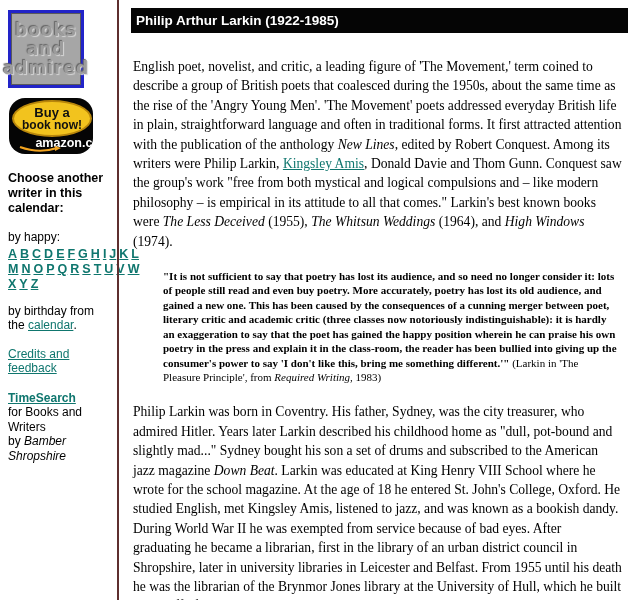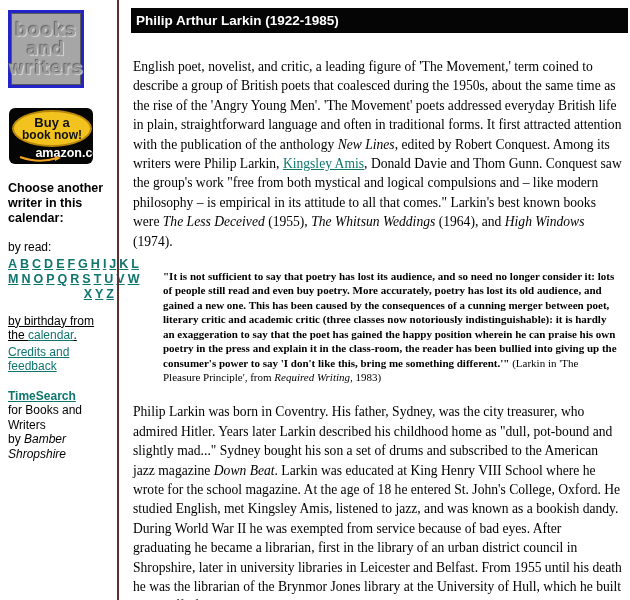--- a/index.html
+++ b/index.html
@@ -14,46 +14,46 @@
   .logo{
     width:70px;height:72px;border:3px solid #2224c8;background:#a6a6a6;
     box-shadow:inset 0 0 0 1px #5a5a5a;
     display:flex;flex-direction:column;align-items:center;justify-content:center;
     font-family:"DejaVu Sans",sans-serif;font-weight:bold;font-size:17px;line-height:19px;
     color:#9c9c9c;letter-spacing:1px;
     text-shadow:-1px -1px 1px #666666,1px 1px 1px #d6d6d6;
     cursor:pointer;
   }
   .amazon{
-    width:84px;height:56px;background:#050505;border-radius:6px;margin-top:20px;margin-left:1px;
+    width:84px;height:56px;background:#050505;border-radius:16px;margin-top:10px;margin-left:1px;
     position:relative;cursor:pointer;
   }
   .amazon-oval{
     position:absolute;top:2px;left:3px;width:76px;height:33px;
     background:#f2c31e;border:2px solid #b8860b;border-radius:50%;
     display:flex;flex-direction:column;align-items:center;justify-content:center;
     font-weight:bold;color:#111;
   }
   .amazon-oval .l1{font-size:13px;line-height:13px;}
   .amazon-oval .l2{font-size:12px;line-height:13px;}
   .amazon-brand{
     position:absolute;bottom:4px;left:0;width:100%;text-align:center;
     color:#ffffff;font-weight:bold;font-size:12.5px;letter-spacing:0;padding-left:24px;
   }
   .amazon-swoosh{position:absolute;bottom:1px;left:10px;}
 
   .sb-text{font-size:12px;line-height:14.5px;}
   .choose{font-weight:bold;font-size:12.5px;line-height:15px;margin:17px 0 0 0;width:108px;}
   .byname{margin:14px 0 0 0;}
-  .alphabet{margin:1px 0 0 0;text-align:right;}
+  .alphabet{margin:1px 0 0 0;}
   .alpharow{line-height:14px;}
   .alpharow a{font-weight:bold;font-size:12.5px;margin-right:3px;}
   a{color:#0f766e;text-decoration:underline;}
-  .birthday{margin:13px 0 0 0;width:104px;text-decoration:underline;}
-  .credits{margin:2px 0 0 0;}
+  .birthday{margin:13px 0 0 0;width:104px;}
+  .credits{margin:14px 0 0 0;}
   .ts{margin:15px 0 0 0;width:110px;}
   .ts a{font-weight:bold;}
 
   
   .divider{width:2px;background:#5e2f2f;height:600px;flex:none;}
 
   
   .main{flex:1;box-sizing:border-box;padding:8px 0 0 12px;}
   .titlebar{
     background:#050505;color:#ffffff;font-weight:bold;font-size:13.5px;
@@ -73,38 +73,38 @@
 </style>
 </head>
 <body>
 
 <div class="page">
 
   <div class="sidebar">
     <div class="logo">
       <div>books</div>
       <div>and</div>
-      <div>writers</div>
+      <div>admired</div>
     </div>
 
     <div class="amazon">
       <div class="amazon-oval">
         <div class="l1">Buy a</div>
         <div class="l2">book now!</div>
       </div>
       <div class="amazon-brand">amazon.com.</div>
       <svg class="amazon-swoosh" width="44" height="7" viewBox="0 0 44 7">
         <path d="M1,1 Q20,8 38,2" stroke="#f2a31e" stroke-width="2" fill="none"></path>
         <path d="M36,0 L42,2 L36,5 Z" fill="#f2a31e"></path>
       </svg>
     </div>
 
     <p class="choose sb-text">Choose another writer in this calendar:</p>
 
-    <p class="byname sb-text">by read:</p>
+    <p class="byname sb-text">by happy:</p>
 
     <div class="alphabet" id="alphabet">
         <div class="alpharow"><a href="#">A</a><a href="#">B</a><a href="#">C</a><a href="#">D</a><a href="#">E</a><a href="#">F</a><a href="#">G</a><a href="#">H</a><a href="#">I</a><a href="#">J</a><a href="#">K</a><a href="#">L</a></div>
         <div class="alpharow"><a href="#">M</a><a href="#">N</a><a href="#">O</a><a href="#">P</a><a href="#">Q</a><a href="#">R</a><a href="#">S</a><a href="#">T</a><a href="#">U</a><a href="#">V</a><a href="#">W</a></div>
         <div class="alpharow"><a href="#">X</a><a href="#">Y</a><a href="#">Z</a></div>
       </div>
 
     <p class="birthday sb-text"><span>by birthday from the </span><a href="#">calendar</a><span>.</span></p>
 
     <p class="credits sb-text"><a href="#">Credits and feedback</a></p>

